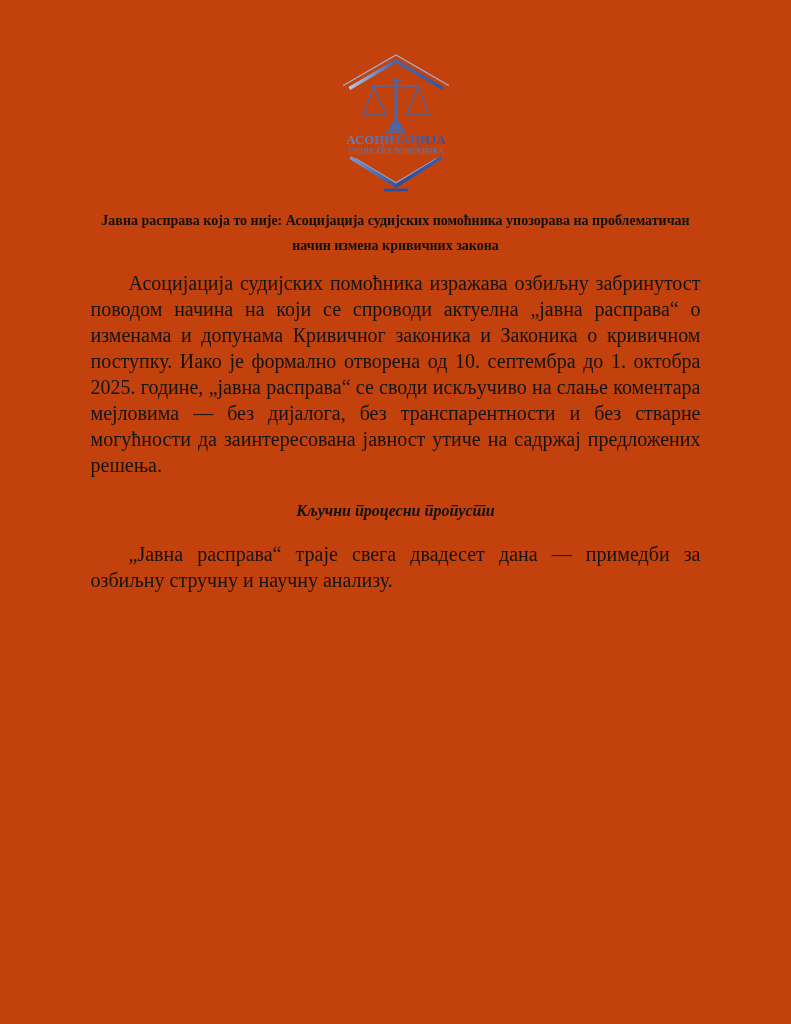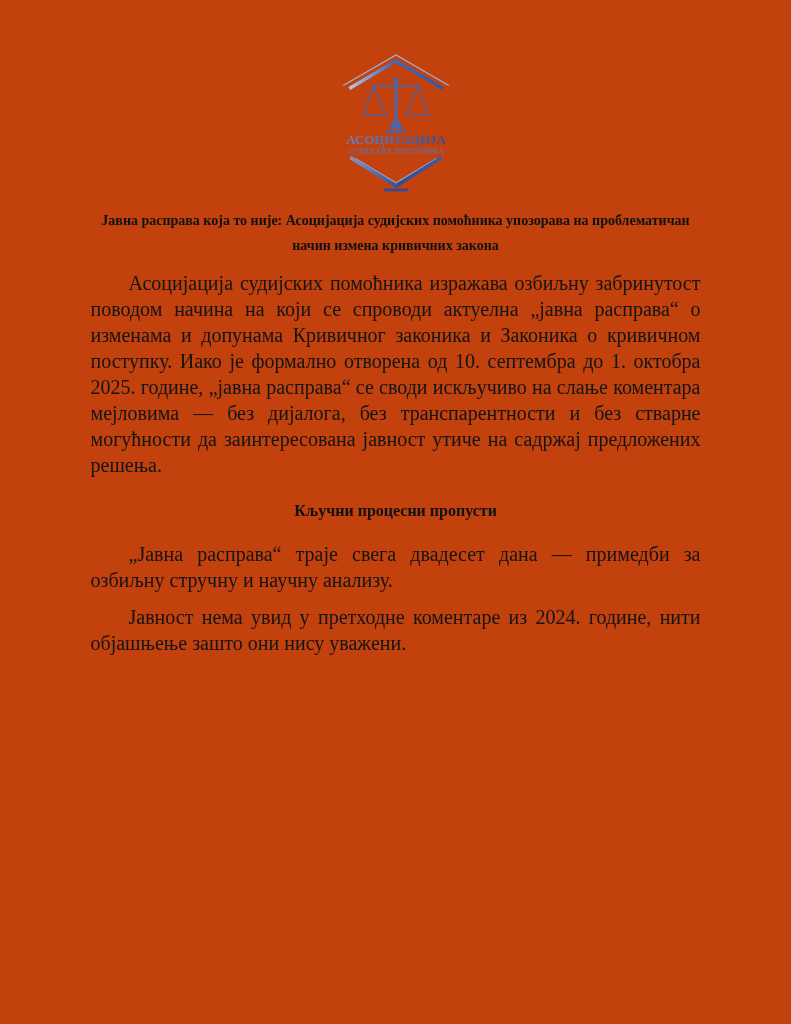--- a/index.html
+++ b/index.html
@@ -43,20 +43,21 @@
     max-width: 600px;
     color: #111111;
   }
   h2.section-heading {
     font-size: 16px;
     font-weight: bold;
     text-align: center;
     line-height: 26px;
     margin: 20px 0 17px 0;
     color: #111111;
+    font-style: italic;
   }
   p.body-paragraph {
     font-size: 20px;
     line-height: 26px;
     text-align: justify;
     text-indent: 38px;
     margin: 0 0 11px 0;
     color: #141414;
   }
 </style>
@@ -110,19 +111,18 @@
 
     <h1 class="doc-title">Јавна расправа која то није: Асоцијација судијских помоћника упозорава на проблематичан начин измена кривичних закона</h1>
 
     <p class="body-paragraph">Асоцијација судијских помоћника изражава озбиљну забринутост поводом начина на који се спроводи актуелна „јавна расправа“ о изменама и допунама Кривичног законика и Законика о кривичном поступку. Иако је формално отворена од 10. септембра до 1. октобра 2025. године, „јавна расправа“ се своди искључиво на слање коментара мејловима — без дијалога, без транспарентности и без стварне могућности да заинтересована јавност утиче на садржај предложених решења.</p>
 
 
     <h2 class="section-heading">Кључни процесни пропусти</h2>
 
     <p class="body-paragraph">„Јавна расправа“ траје свега двадесет дана — примедби за озбиљну стручну и научну анализу.</p>
 
-    <p class="body-paragraph">Јавност нема увид у претходне коментаре из 2024. године, нити објашњење зашто они нису уважени.</p>
 
 
 
 
   </main>
 </div>
 
 </body></html>

